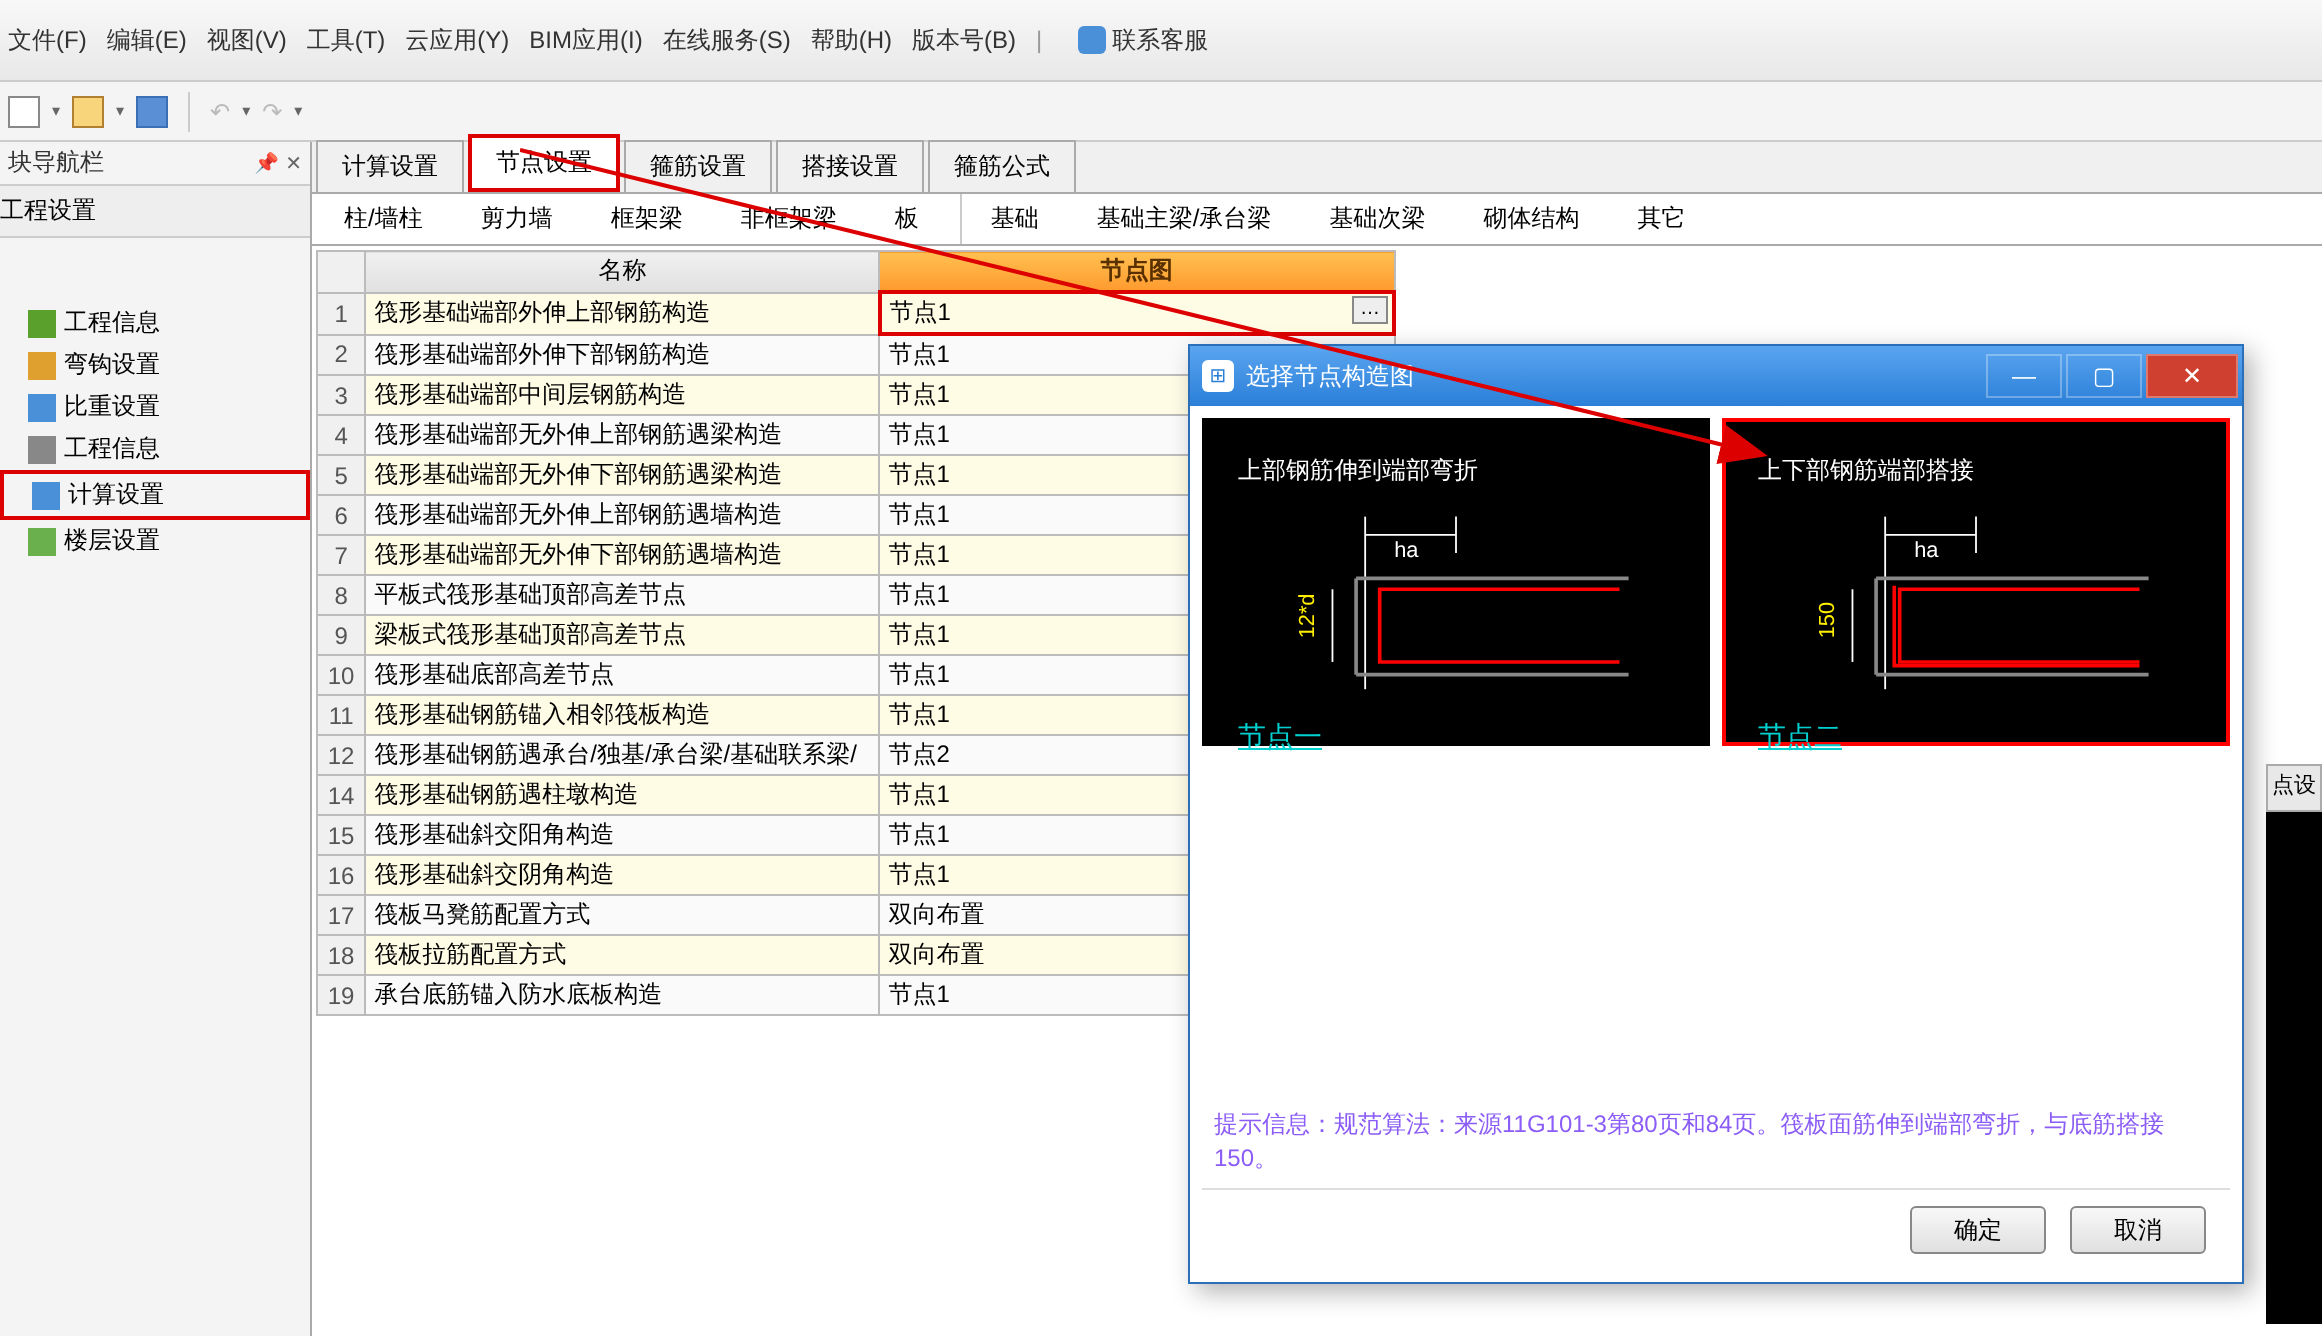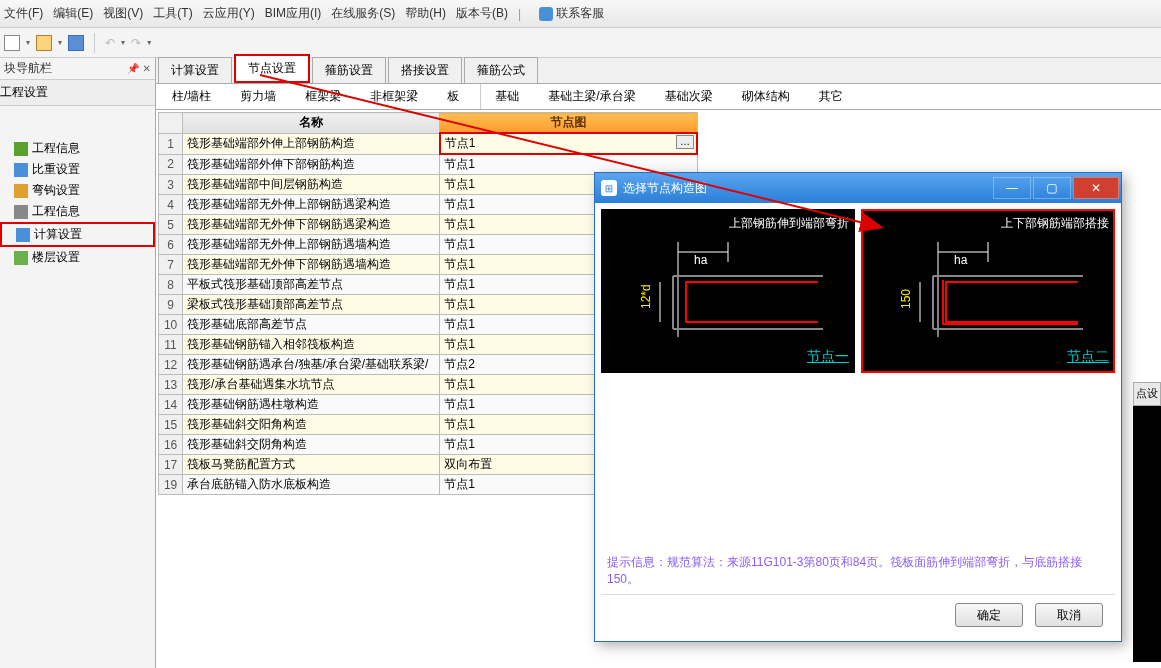--- a/index.html
+++ b/index.html
@@ -1,19 +1,19 @@
 <!DOCTYPE html>
 <html><head>
   <meta charset="utf-8">
   <style>
     * { margin: 0; padding: 0; box-sizing: border-box; font-family: "Microsoft YaHei", SimSun, sans-serif; font-size: 12px; }
     body { width: 1161px; height: 668px; background: #f0f0f0; position: relative; overflow: hidden; }
 
     
-    .menubar { height: 28px; background: linear-gradient(#f8f8f8, #e8e8e8); border-bottom: 1px solid #ccc; display: flex; align-items: center; padding-left: 4px; gap: 10px; }
+    .menubar { height: 41px; background: linear-gradient(#f8f8f8, #e8e8e8); border-bottom: 1px solid #ccc; display: flex; align-items: center; padding-left: 4px; gap: 10px; }
     .menubar span { color: #333; cursor: default; }
     .menubar .sep { color: #999; }
     .contact { margin-left: 8px; color: #333; display:flex; align-items:center; gap:3px;}
     .contact-icon { width:14px; height:14px; background:#4a90d9; border-radius:3px; display:inline-block;}
 
     
     .toolbar { height: 30px; background: #f4f4f4; border-bottom: 1px solid #ccc; display: flex; align-items: center; padding-left: 4px; gap: 6px; }
     .tool-icon { width:16px; height:16px; display:inline-block; }
     .ic-new { background:#fff; border:1px solid #888; position:relative;}
     .ic-open { background:#f8d47a; border:1px solid #b08030;}
@@ -47,40 +47,40 @@
     
     .tabs2 { height: 26px; display:flex; align-items:flex-end; padding-left:2px; border-bottom:1px solid #aaa; background:#fff;}
     .tab2 { padding:4px 14px; cursor:default; border-right:1px solid transparent;}
     .tab2.sep-before { border-left:1px solid #ccc; margin-left:6px; padding-left:14px;}
     .tab2.active { color:#000; }
 
     
     .table-wrap { flex:1; background:#fff; overflow:hidden; padding:2px;}
     table { border-collapse:collapse; width:540px;}
     th, td { border:1px solid #bbb; padding:1px 4px; height:18px; text-align:left; font-size:12px;}
-    th { background:linear-gradient(#f0f0f0,#e0e0e0); text-align:center; font-weight:bold;}
+    th { background:linear-gradient(#f0f0f0,#e0e0e0); text-align:center; font-weight:normal;}
     th.orange { background:linear-gradient(#ffc050,#ff9a2e); color:#5a3000; font-weight:bold;}
     .rownum { width:24px; text-align:center; background:#f0f0f0; color:#555;}
     tbody tr:nth-child(odd) td.cell { background:#fffce6; }
     tbody tr:nth-child(even) td.cell { background:#fafafa; }
     tbody tr.first-row td.cell-right { position:relative; }
     td.highlighted { border:2px solid #d00; }
     .dots-btn { position:absolute; right:2px; top:1px; width:18px; height:14px; background:#eee; border:1px solid #888; font-size:10px; text-align:center; line-height:12px; cursor:pointer;}
 
     
     .dialog { position:absolute; left:594px; top:172px; width:528px; height:470px; background:#fff; border:1px solid #2a6fb8; box-shadow:4px 4px 12px rgba(0,0,0,.3);}
     .dlg-titlebar { height:30px; background:linear-gradient(#5aa5f0,#2a7fd8); display:flex; align-items:center; padding-left:6px; color:#fff;}
     .dlg-icon { width:16px; height:16px; background:#fff; border-radius:3px; display:flex; align-items:center; justify-content:center; color:#2a7fd8; font-size:10px; margin-right:6px;}
     .dlg-title { flex:1; }
     .dlg-btns { display:flex;}
     .dlg-btn { width:38px; height:22px; display:flex; align-items:center; justify-content:center; cursor:pointer; color:#fff; border:1px solid rgba(255,255,255,.3); margin-right:2px;}
     .dlg-btn.close { background:#d04030; width:46px;}
     .dlg-body { padding:6px; height:calc(100% - 30px); display:flex; flex-direction:column;}
     .diagrams { display:flex; gap:6px; height:164px;}
-    .diagram { flex:1; background:#000; position:relative; color:#fff; text-align:right; padding:4px; border:2px solid transparent;}
+    .diagram { flex:1; background:#000; position:relative; color:#fff; text-align:left; padding:16px; border:2px solid transparent;}
     .diagram.selected { border:2px solid #f00;}
     .diag-title { color:#fff; font-size:12px; margin-bottom:2px;}
     .diag-canvas { position:relative; height:110px;}
     .diag-label { color:#00d0d0; font-size:14px; margin-top:4px; text-decoration: underline;}
     .svg-rebar{width:100%;height:100%;}
     .hint { margin-top:auto; padding:10px 6px 6px; color:#8b5cf6; font-size:12px;}
     .dlg-footer { display:flex; justify-content:flex-end; gap:12px; padding:8px 12px; border-top:1px solid #ddd;}
     .btn { width:68px; height:24px; background:linear-gradient(#f8f8f8,#e0e0e0); border:1px solid #888; border-radius:3px; cursor:pointer;}
 
     
@@ -131,26 +131,26 @@
       <span>块导航栏</span>
       <span class="pin">📌 ✕</span>
     </div>
     <div class="nav-title">工程设置</div>
     <ul class="nav-list" id="nav-list">
         <li class="nav-item">
           <span class="nav-icon ni1"></span>
           <span>工程信息</span>
         </li>
         <li class="nav-item">
+          <span class="nav-icon ni3"></span>
+          <span>弯钩设置</span>
+        </li>
+        <li class="nav-item">
           <span class="nav-icon ni2"></span>
           <span>比重设置</span>
-        </li>
-        <li class="nav-item">
-          <span class="nav-icon ni3"></span>
-          <span>弯钩设置</span>
         </li>
         <li class="nav-item">
           <span class="nav-icon ni4"></span>
           <span>工程信息</span>
         </li>
         <li class="nav-item selected">
           <span class="nav-icon ni5"></span>
           <span>计算设置</span>
         </li>
         <li class="nav-item">
@@ -244,42 +244,42 @@
               <td class="rownum">11</td>
               <td class="cell">筏形基础钢筋锚入相邻筏板构造</td>
               <td class="cell cell-right">节点1</td>
             </tr>
             <tr>
               <td class="rownum">12</td>
               <td class="cell">筏形基础钢筋遇承台/独基/承台梁/基础联系梁/</td>
               <td class="cell cell-right">节点2</td>
             </tr>
             <tr>
-              <td class="rownum">13</td>
-              <td class="cell">筏形/承台基础遇集水坑节点</td>
-              <td class="cell cell-right">节点1</td>
-            </tr>
-            <tr>
               <td class="rownum">14</td>
               <td class="cell">筏形基础钢筋遇柱墩构造</td>
               <td class="cell cell-right">节点1</td>
             </tr>
             <tr>
               <td class="rownum">15</td>
               <td class="cell">筏形基础斜交阳角构造</td>
               <td class="cell cell-right">节点1</td>
             </tr>
             <tr>
               <td class="rownum">16</td>
               <td class="cell">筏形基础斜交阴角构造</td>
               <td class="cell cell-right">节点1</td>
             </tr>
             <tr>
               <td class="rownum">17</td>
               <td class="cell">筏板马凳筋配置方式</td>
+              <td class="cell cell-right">双向布置</td>
+            </tr>
+            <tr>
+              <td class="rownum">18</td>
+              <td class="cell">筏板拉筋配置方式</td>
               <td class="cell cell-right">双向布置</td>
             </tr>
             <tr>
               <td class="rownum">19</td>
               <td class="cell">承台底筋锚入防水底板构造</td>
               <td class="cell cell-right">节点1</td>
             </tr>
           </tbody>
       </table>
     </div>

